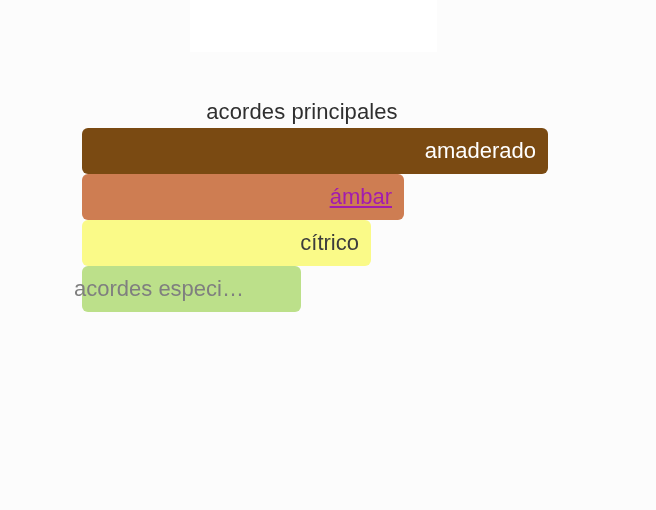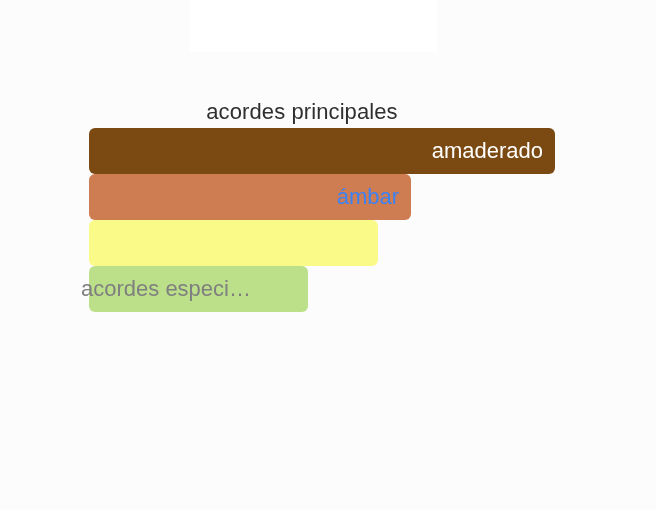--- a/index.html
+++ b/index.html
@@ -61,21 +61,20 @@
     position: relative;
     height: 46px;
     width: 100%;
   }
 
   .bar-track {
     position: absolute;
     left: 0;
     top: 0;
     height: 40px;
-    margin-left: 7px;
   }
 
   .bar-fill {
     position: absolute;
     left: 0;
     top: 0;
     height: 46px;
     border-radius: 6px;
     box-sizing: border-box;
   }
@@ -121,27 +120,28 @@
       <div class="bar-track" style="width: 466px;">
         <div class="bar-fill" style="width: 466px; background: rgb(122, 74, 18);"></div>
         <div class="bar-label light" style="color: rgb(255, 255, 255);">amaderado</div>
       </div>
     </div>
 
 
     <div class="bar-row">
       <div class="bar-track" style="width: 322px;">
         <div class="bar-fill" style="width: 322px; background: rgb(206, 125, 82);"></div>
-        <div class="bar-label light" style="color: #3b82f6;">ámbar</div>
+        <div class="bar-label light" style="color: #a21caf; text-decoration: underline;">ámbar</div>
       </div>
     </div>
 
     <div class="bar-row">
       <div class="bar-track" style="width: 289px;">
         <div class="bar-fill" style="width: 289px; background: rgb(250, 250, 136);"></div>
+        <div class="bar-label dark" style="color: rgb(60, 60, 60);">cítrico</div>
       </div>
     </div>
 
     <div class="bar-row">
       <div class="bar-track" style="width: 219px;">
         <div class="bar-fill" style="width: 219px; background: rgb(188, 224, 138);"></div>
         <div class="bar-label muted overflow-left" style="color: rgb(127, 127, 127);">acordes especi…</div>
       </div>
     </div>
 

